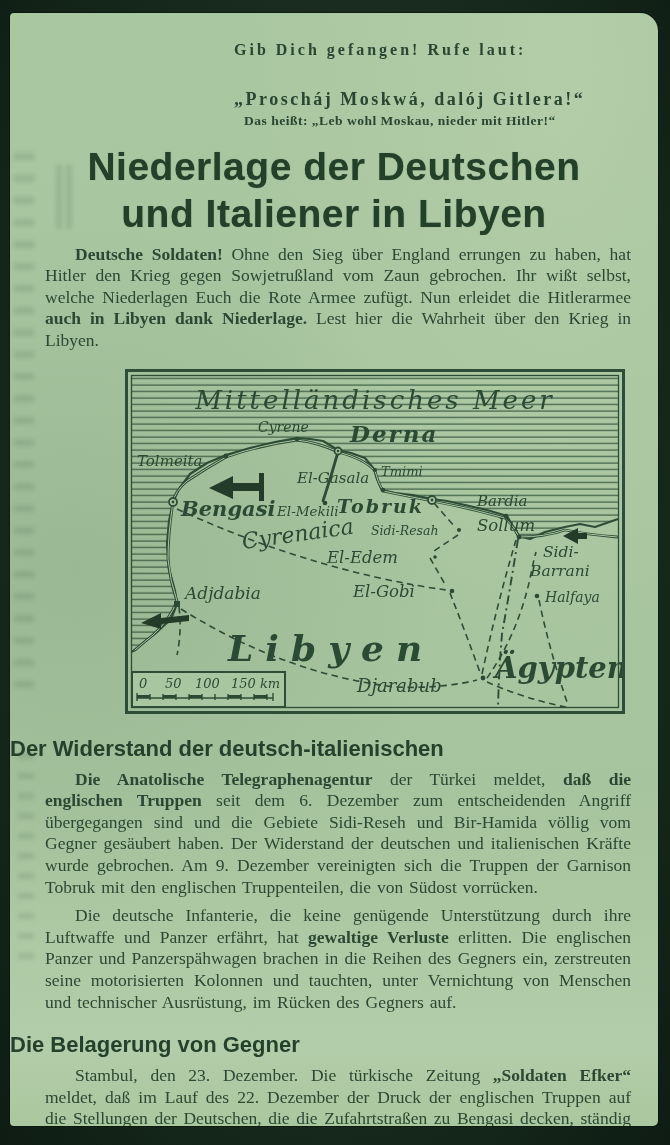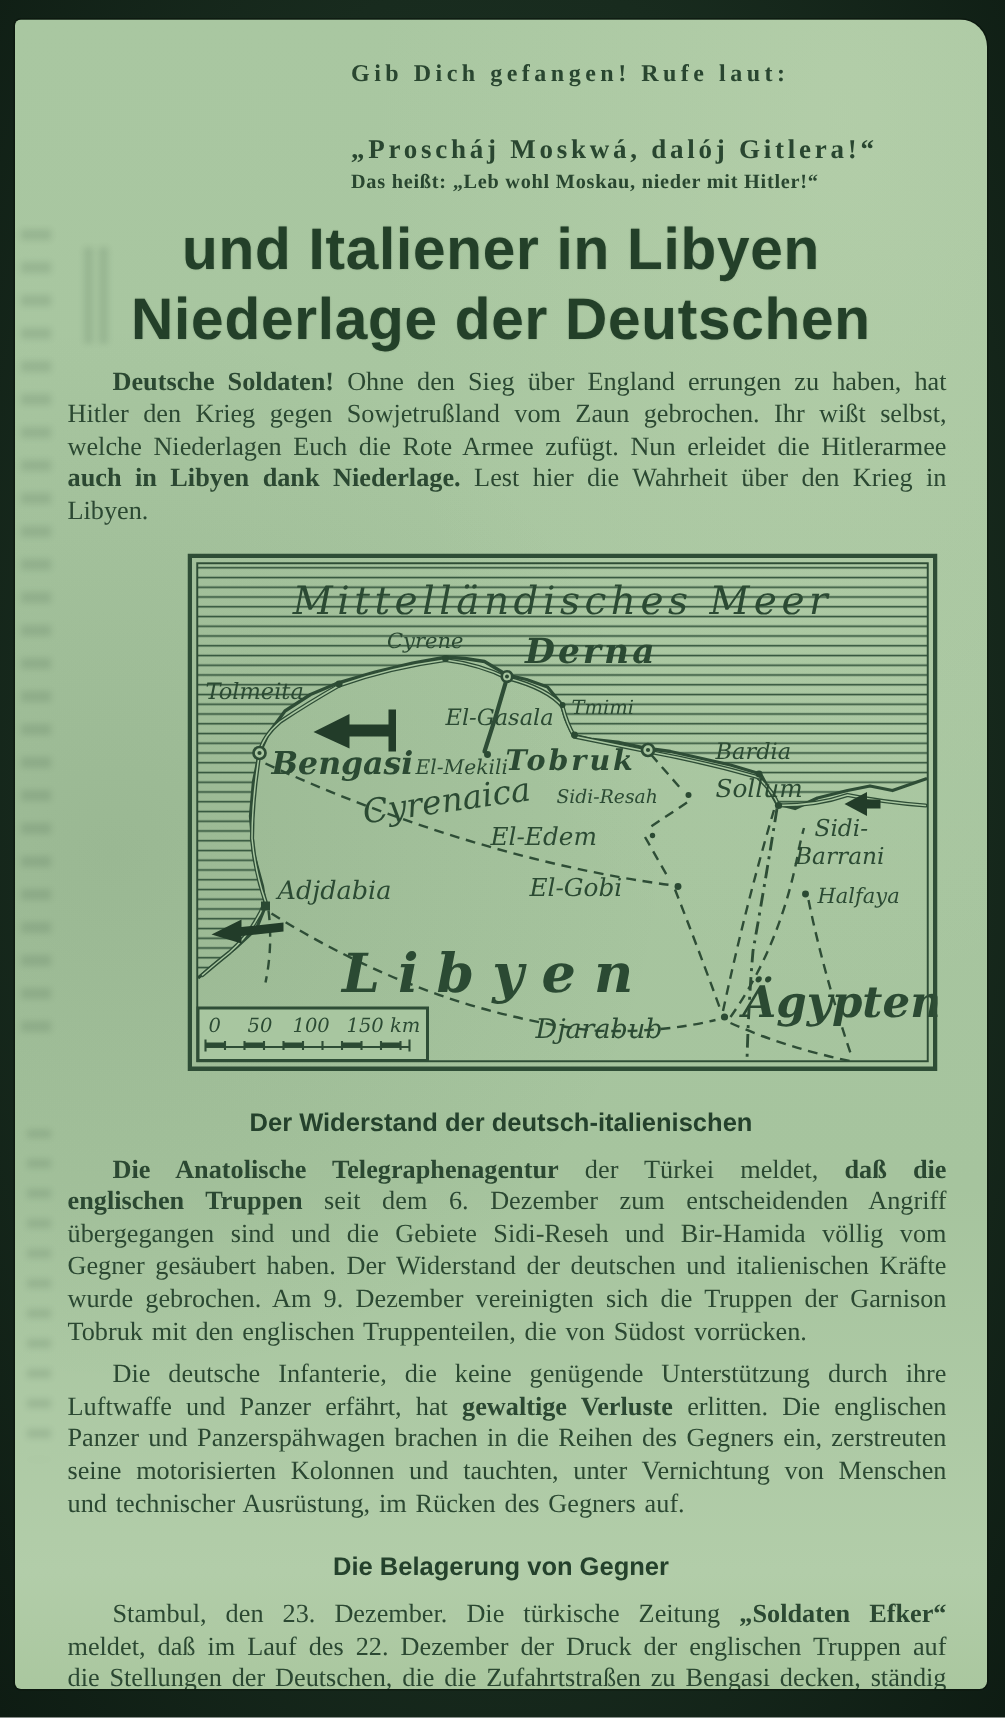--- a/index.html
+++ b/index.html
@@ -23,63 +23,63 @@
   .g1{left:4px;top:140px;width:20px;height:540px;
       background:repeating-linear-gradient(180deg,#1e3c28 0 7px,transparent 7px 22px);}
   .g2{left:46px;top:152px;width:26px;height:64px;
       background:linear-gradient(90deg,#1e3c28 0 6px,transparent 6px 10px,#1e3c28 10px 16px,transparent 16px);}
   .g3{left:8px;top:740px;width:16px;height:220px;
       background:repeating-linear-gradient(180deg,#1e3c28 0 6px,transparent 6px 20px);}
 
   .call{margin:26px 20px 0 224px;line-height:1.32;color:#294630;}
   .call .l1{font-size:16px;letter-spacing:3px;font-weight:700;}
   .call .l2{font-size:18px;letter-spacing:2.5px;font-weight:700;margin-top:28px;}
-  .call .l3{font-size:13.5px;letter-spacing:.5px;font-weight:700;}
+  .call .l3{font-size:13.5px;letter-spacing:.5px;font-weight:700;margin-left:10px;}
 
   .h1{
     font-family:"Liberation Sans", sans-serif;font-weight:700;
     font-size:39px;line-height:47px;text-align:center;margin-top:13px;
     color:#234029;letter-spacing:.5px;
     text-shadow:0 0 1px rgba(25,45,30,.35);
   }
 
   .para{
     font-size:17.5px;line-height:21.6px;text-align:justify;
     margin:7px 27px 0 35px;text-indent:30px;word-spacing:1.5px;
   }
   .b{font-weight:700;font-family:Liberation Serif, serif;}
 
   .mapwrap{margin:17px 0 0 75px;width:500px;height:345px;padding-left:40px;}
   svg text{fill:#2b4a33;font-family:"DejaVu Serif", serif;font-style:italic;}
   .mapink{stroke:#2e4d36;}
 
   .h2{
     font-family:"Liberation Sans", sans-serif;font-weight:700;
-    font-size:17px;line-height:27px;text-align:center;margin-top:21px;
+    font-size:22px;line-height:27px;margin-top:21px;
     color:#24412c;
   }
 </style>
 </head>
 <body>
 
 <div class="page">
 
   <div class="ghost g1"></div>
   <div class="ghost g2"></div>
   <div class="ghost g3"></div>
 
   <div class="call">
     <div class="l1">Gib Dich gefangen! Rufe laut:</div>
     <div class="l2">„Proscháj Moskwá, dalój Gitlera!“</div>
     <div class="l3">Das heißt: „Leb wohl Moskau, nieder mit Hitler!“</div>
   </div>
 
   <div class="h1">
+    <div>Niederlage der Deutschen</div>
     <div>und Italiener in Libyen</div>
-    <div>Niederlage der Deutschen</div>
   </div>
 
   <p class="para"><span class="b">Deutsche Soldaten!</span><span> Ohne den Sieg über England errungen zu haben, hat Hitler den Krieg gegen Sowjetrußland vom Zaun gebrochen. Ihr wißt selbst, welche Niederlagen Euch die Rote Armee zufügt. Nun erleidet die Hitlerarmee </span><span class="b">auch in Libyen dank Niederlage.</span><span> Lest hier die Wahrheit über den Krieg in Libyen.</span></p>
 
   <div class="mapwrap">
   <svg width="500" height="345" viewBox="0 0 500 345">
     <defs>
       <pattern id="sea" width="9" height="6.5" patternUnits="userSpaceOnUse">
         <path d="M0,3 H9" stroke="#31523a" stroke-width="1.1"></path>
       </pattern>

